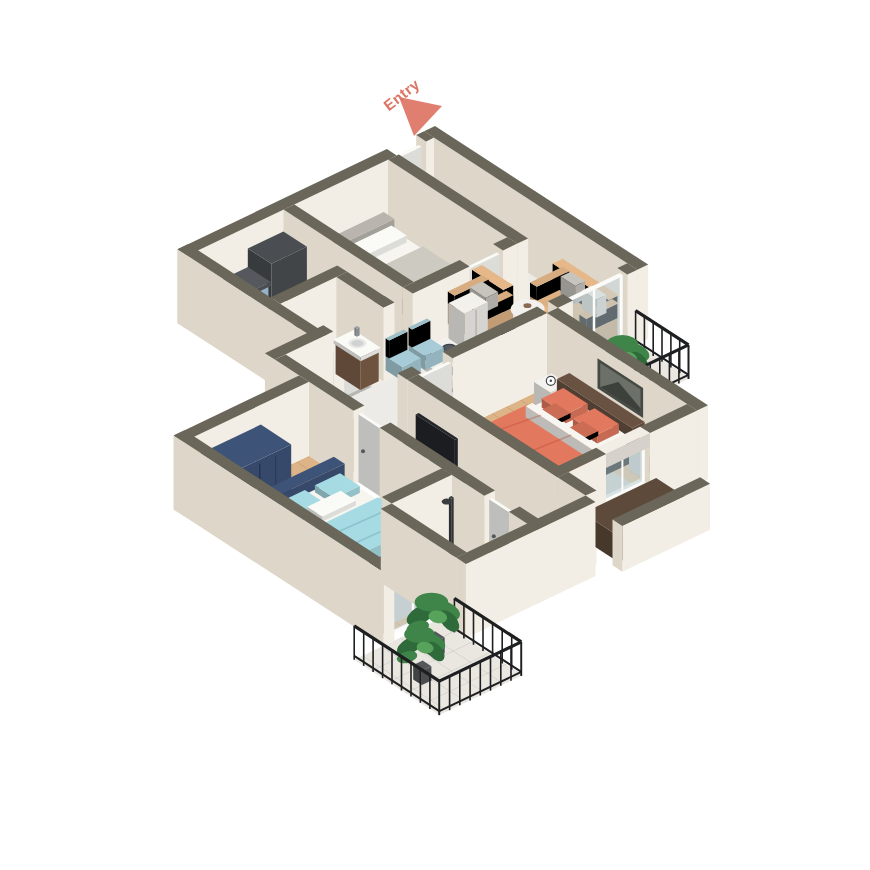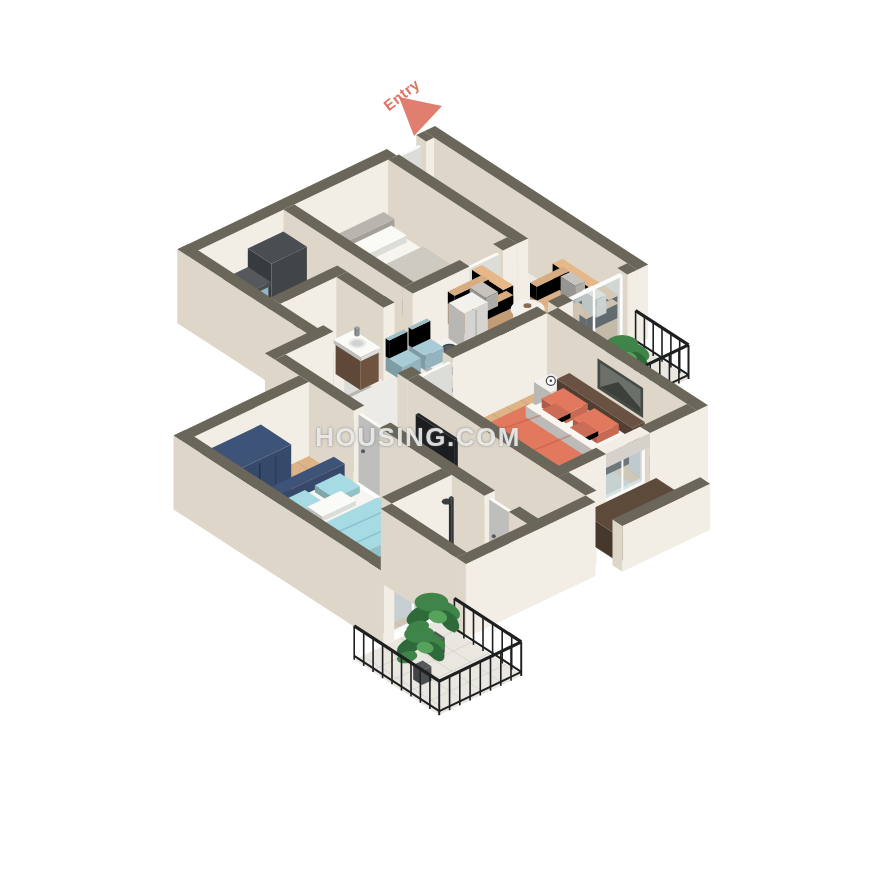--- a/index.html
+++ b/index.html
@@ -756,14 +756,13 @@
         <polyline points="429.9,708.9 429.9,674.9" fill="none" stroke="#1d1f20" stroke-width="1.6"></polyline>
         <polyline points="439.3,715.1 439.3,681.1" fill="none" stroke="#1d1f20" stroke-width="1.6"></polyline>
         <polyline points="354.2,625.8 439.3,681.1" fill="none" stroke="#1d1f20" stroke-width="3.2"></polyline>
         <polyline points="354.2,655.8 439.3,711.1" fill="none" stroke="#1d1f20" stroke-width="2"></polyline>
       </g>
       <g>
         <polygon points="399.0,97.0 442.0,106.0 414.0,136.0" fill="#dd7363" opacity="0.92"></polygon>
       </g>
     </svg>
   <div class="entry-label" style="color: rgb(221, 115, 99);">Entry</div>
-  <div class="watermark">HOUSING.COM</div>
 </div>
 
 </body></html>

